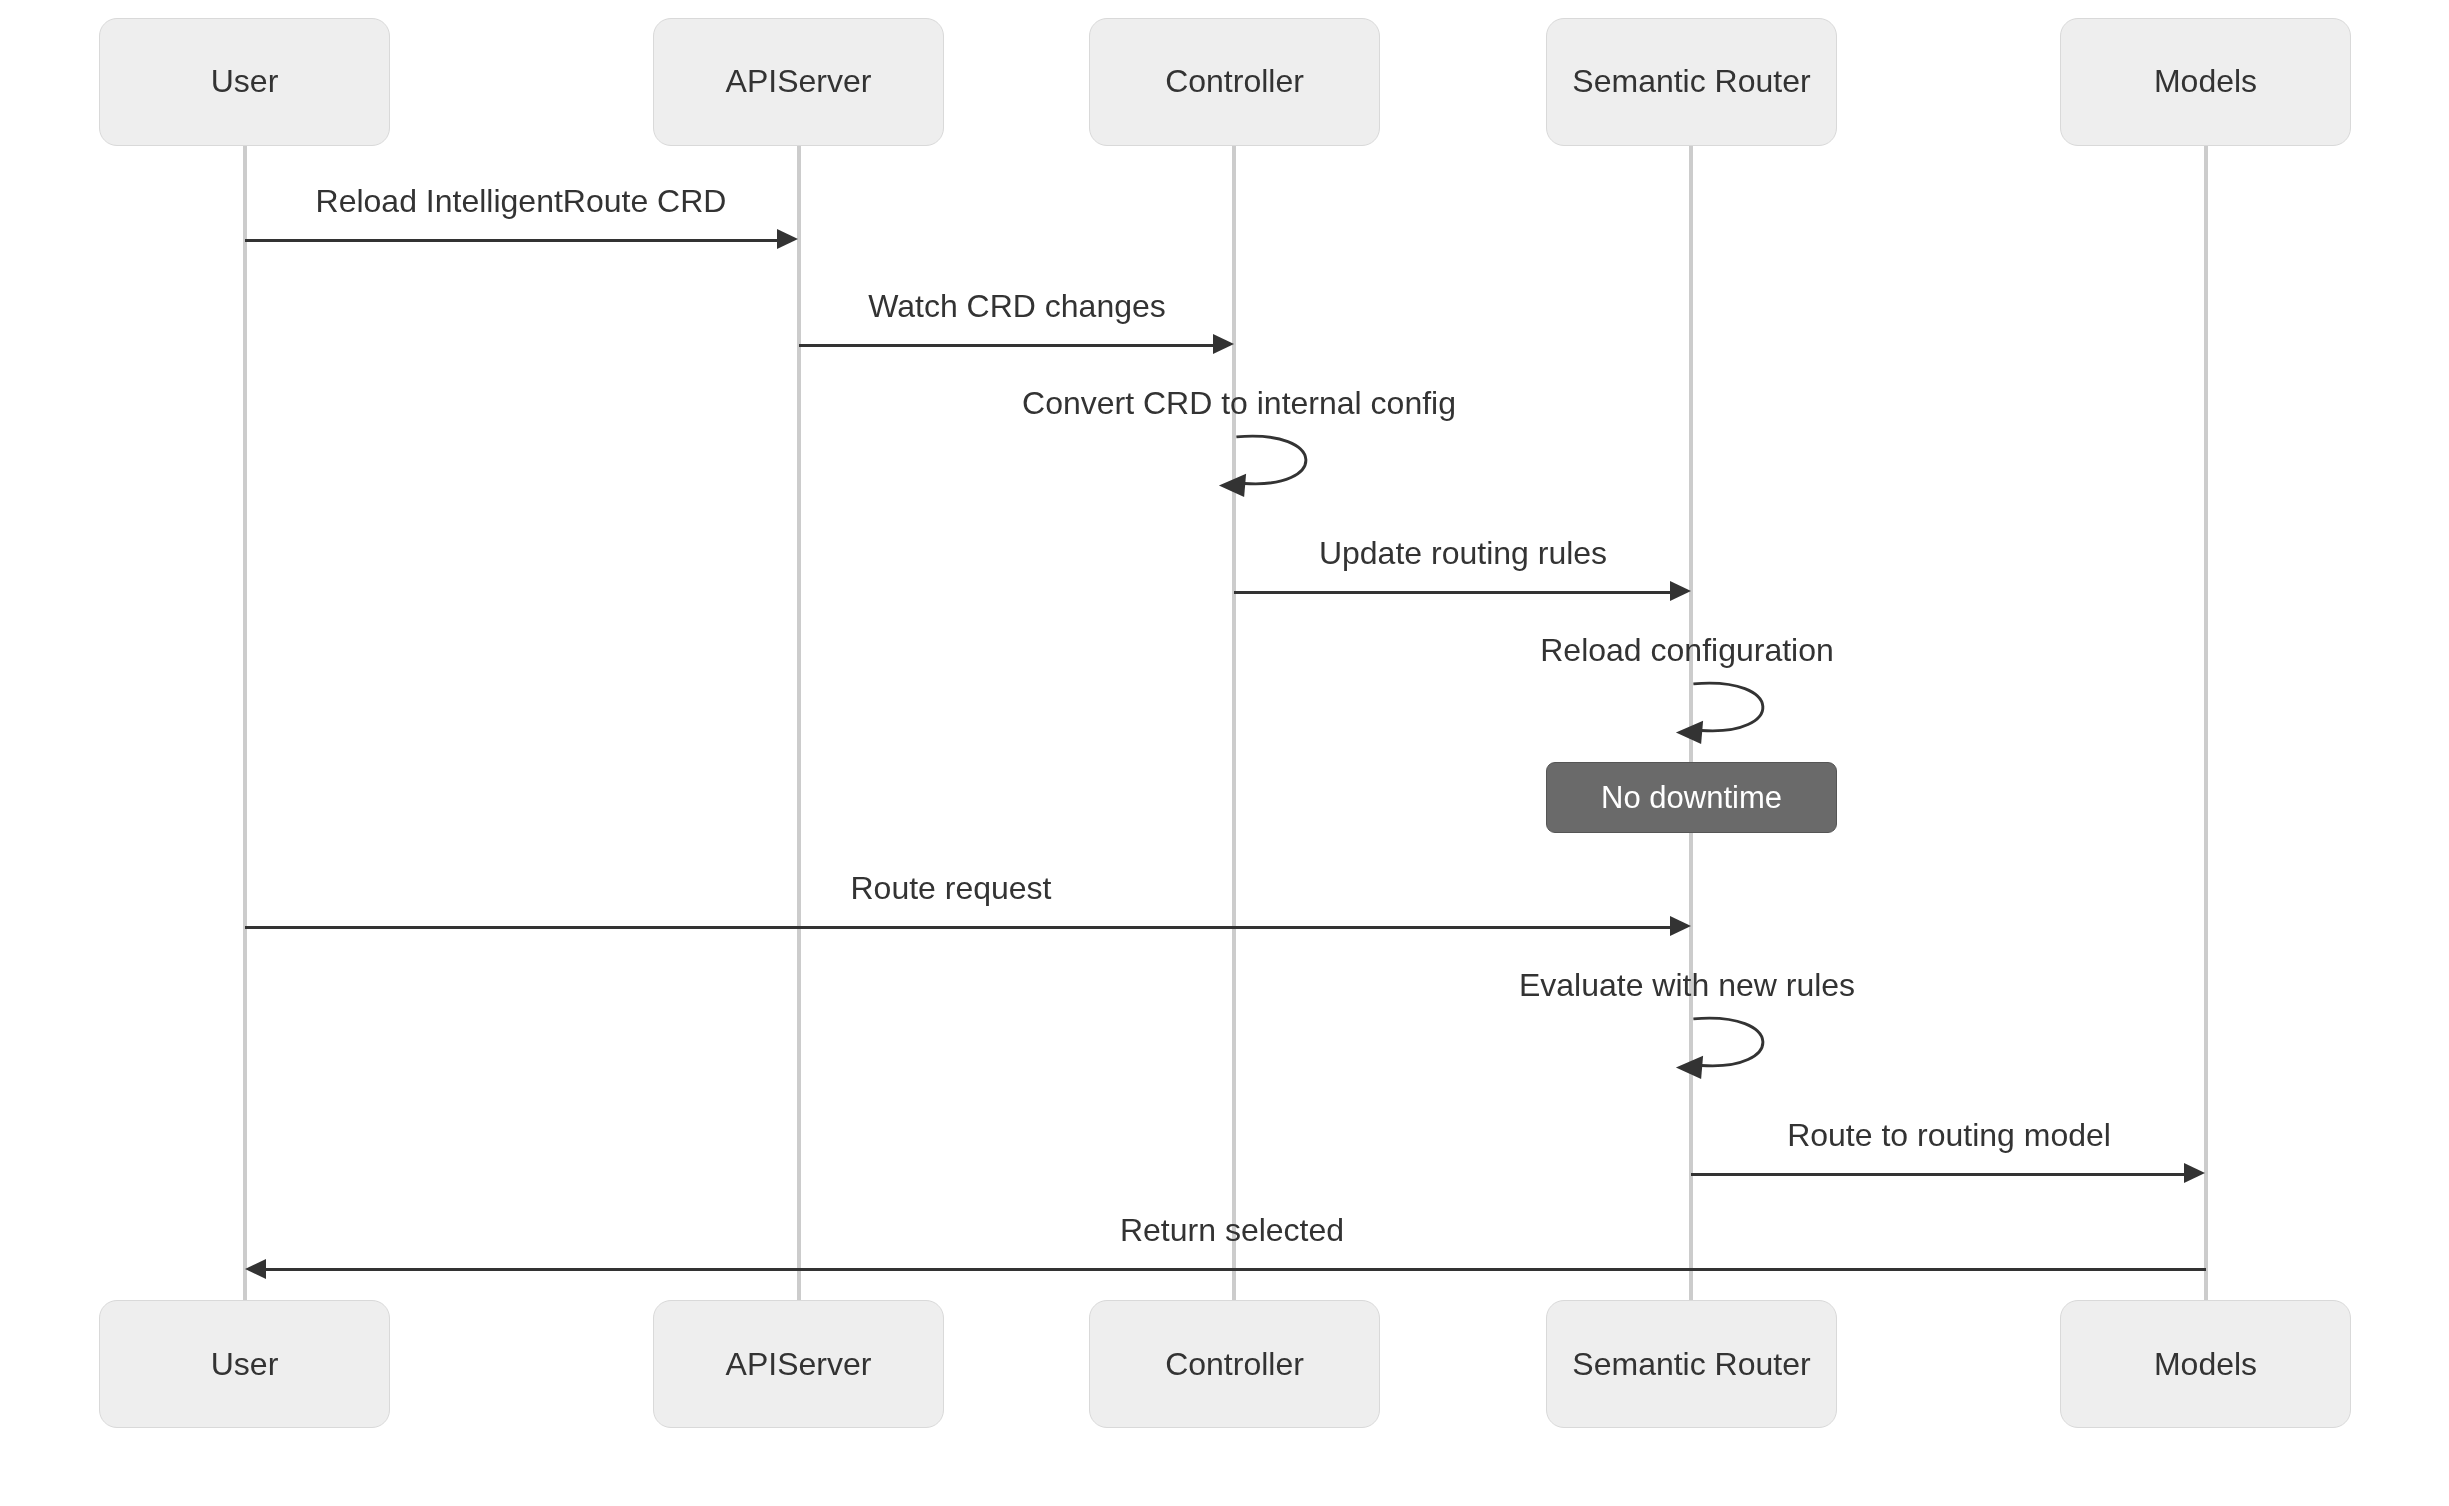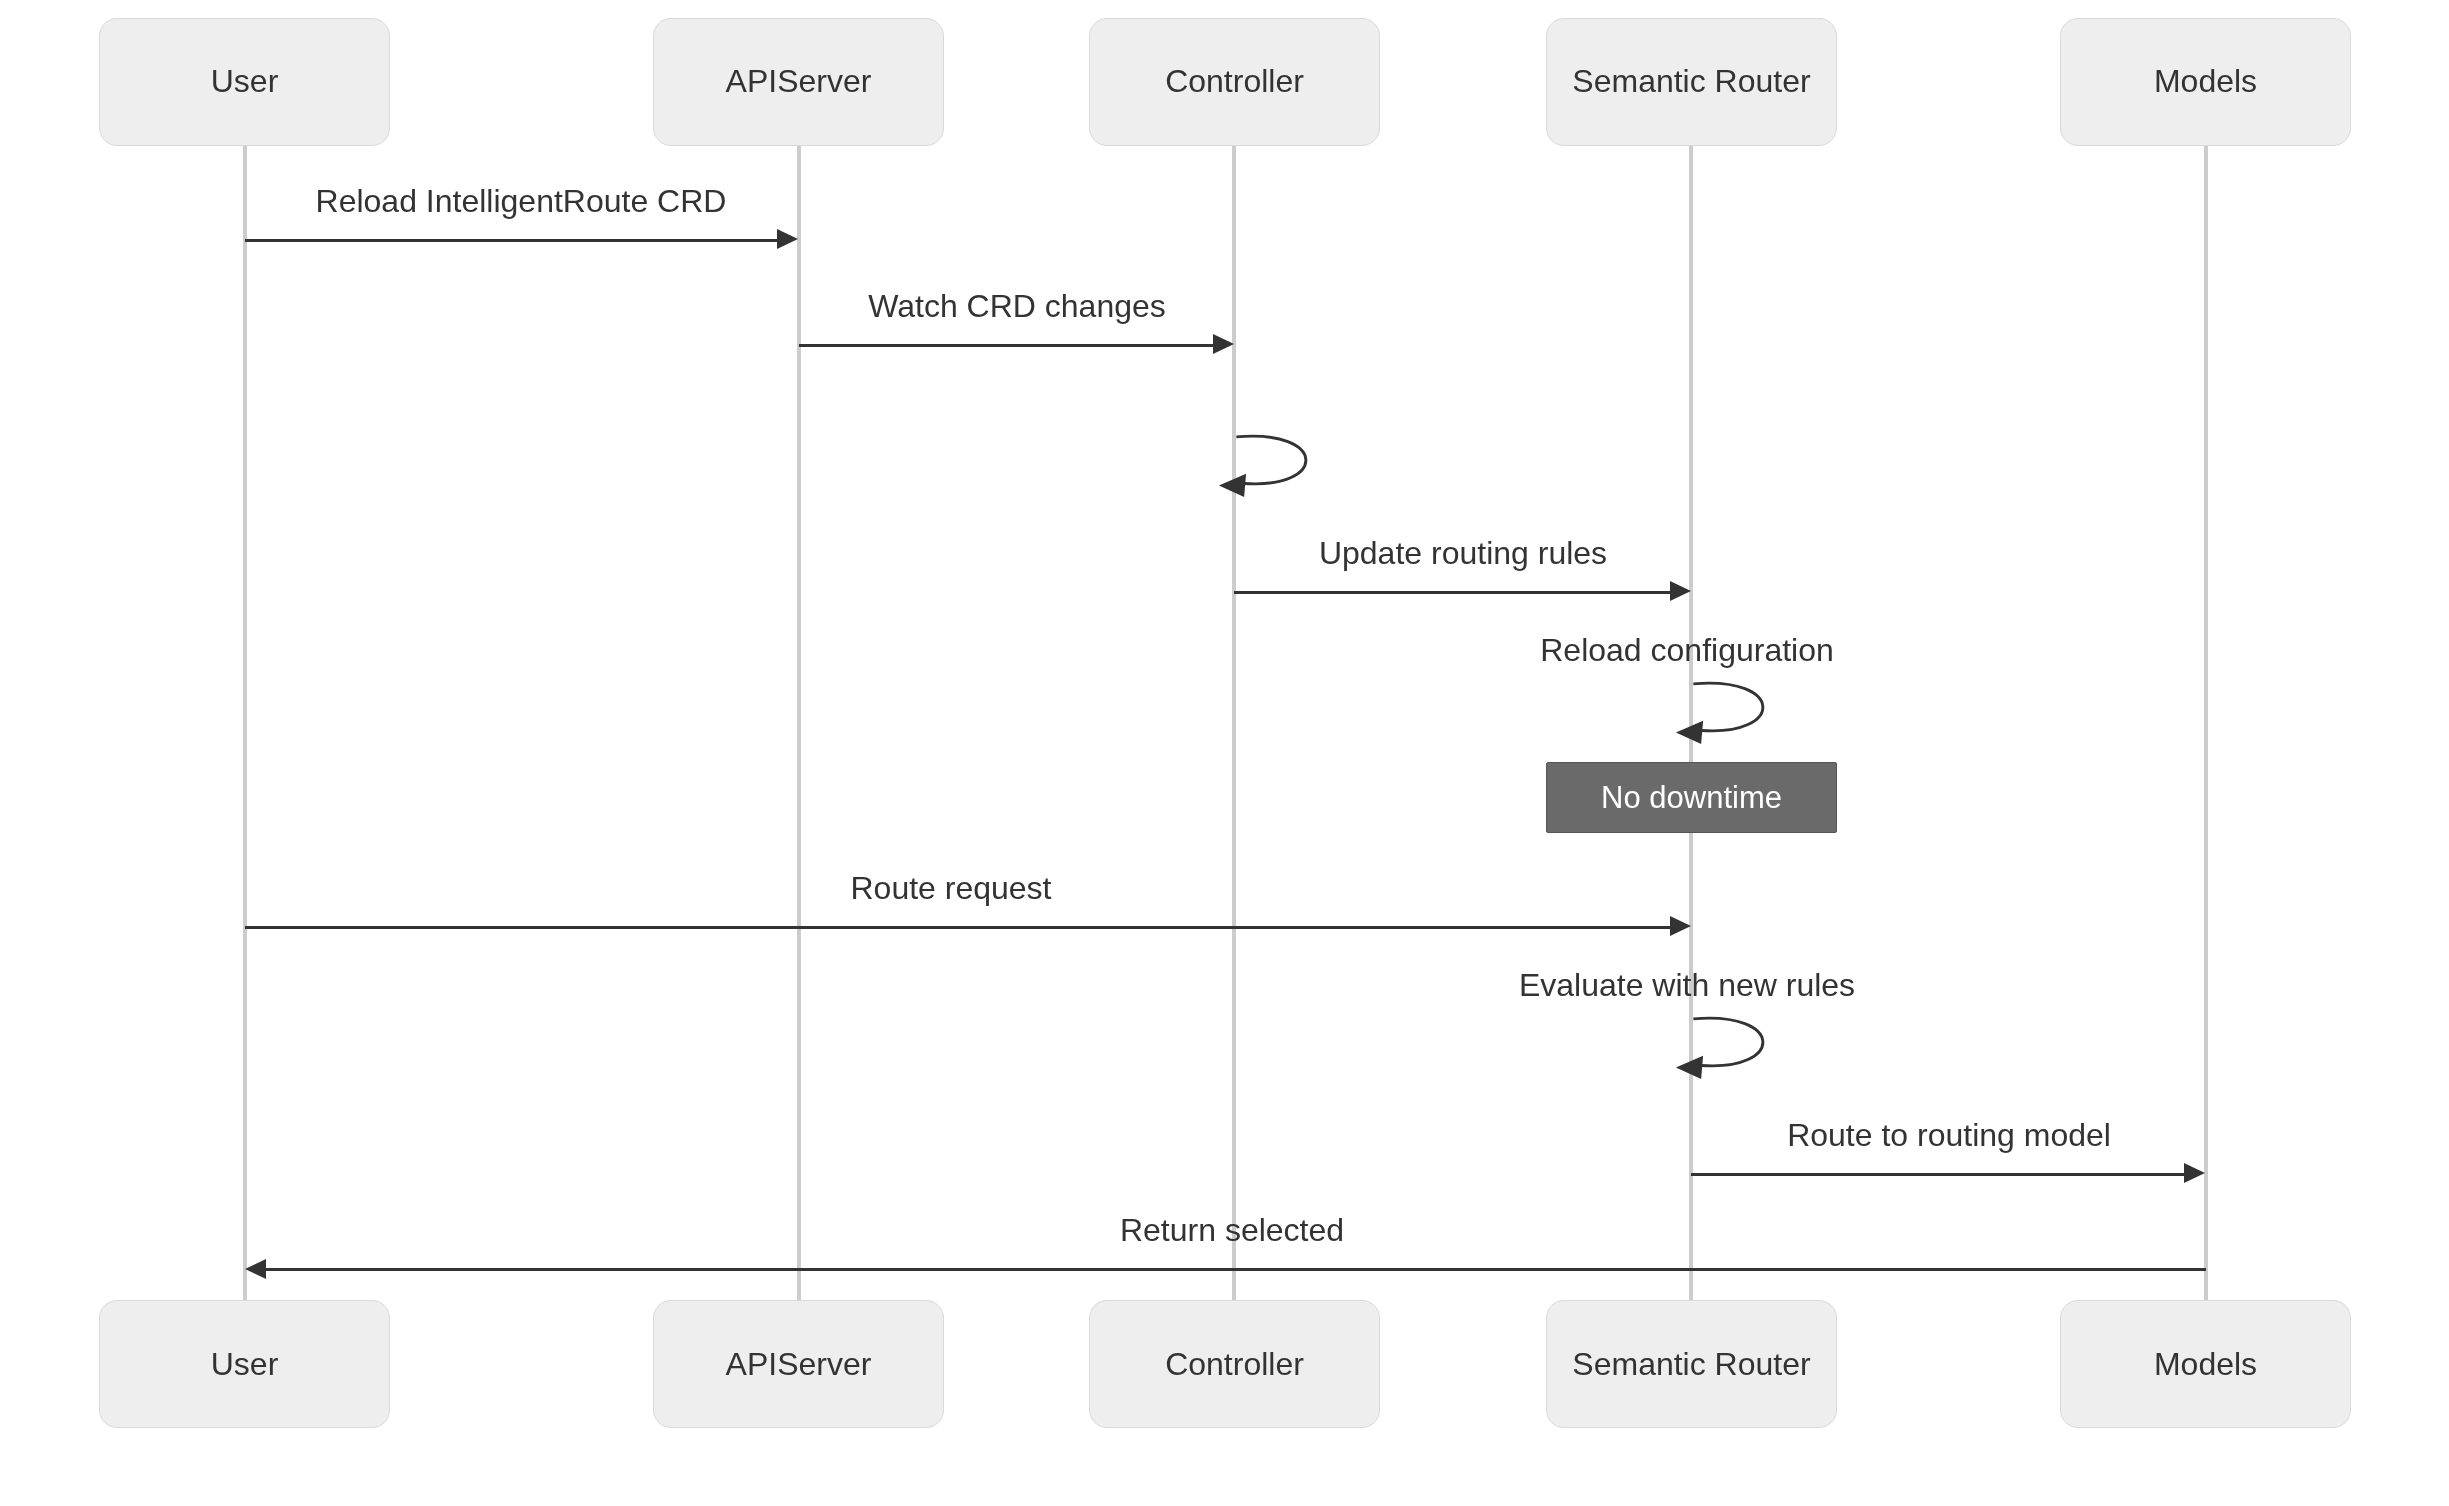--- a/index.html
+++ b/index.html
@@ -45,21 +45,21 @@
     border-top:10.7px solid transparent;
     border-bottom:10.7px solid transparent;
     border-right:21.3px solid #333333;
   }
   .selfloop{position:absolute;}
   .note{
     position:absolute;
     left:1546px;top:762px;width:291px;height:71px;
     background:#6a6a6a;
     border:1.9px solid #555555;
-    border-radius:2px;
+    border-radius:9px;
     box-sizing:border-box;
     display:flex;align-items:center;justify-content:center;
     font-size:31px;color:#ffffff;
   }
 </style>
 </head>
 <body>
 
 <div class="canvas">
 
@@ -86,20 +86,21 @@
     </div>
 
   <div class="msg-label" style="left:521px;top:201px">Reload IntelligentRoute CRD</div>
   <div class="line" style="left:245px;top:239px;width:535px"></div>
   <div class="head-right" style="left:777px;top:229px"></div>
 
   <div class="msg-label" style="left:1017px;top:306px">Watch CRD changes</div>
   <div class="line" style="left:799px;top:344px;width:416px"></div>
   <div class="head-right" style="left:1213px;top:334px"></div>
 
+  <div class="msg-label" style="left:1239px;top:403px">Convert CRD to internal config</div>
   <svg class="selfloop" style="left:1215px;top:429px" width="136" height="72" viewBox="0 0 140 74">
     <path d="M 22 8 C 116 0, 116 62, 30 56" fill="none" stroke="#333333" stroke-width="3"></path>
     <polygon points="4,58 32,46 30,70" fill="#333333"></polygon>
   </svg>
 
   <div class="msg-label" style="left:1463px;top:553px">Update routing rules</div>
   <div class="line" style="left:1234px;top:591px;width:438px"></div>
   <div class="head-right" style="left:1670px;top:581px"></div>
 
   <div class="msg-label" style="left:1687px;top:650px">Reload configuration</div>

